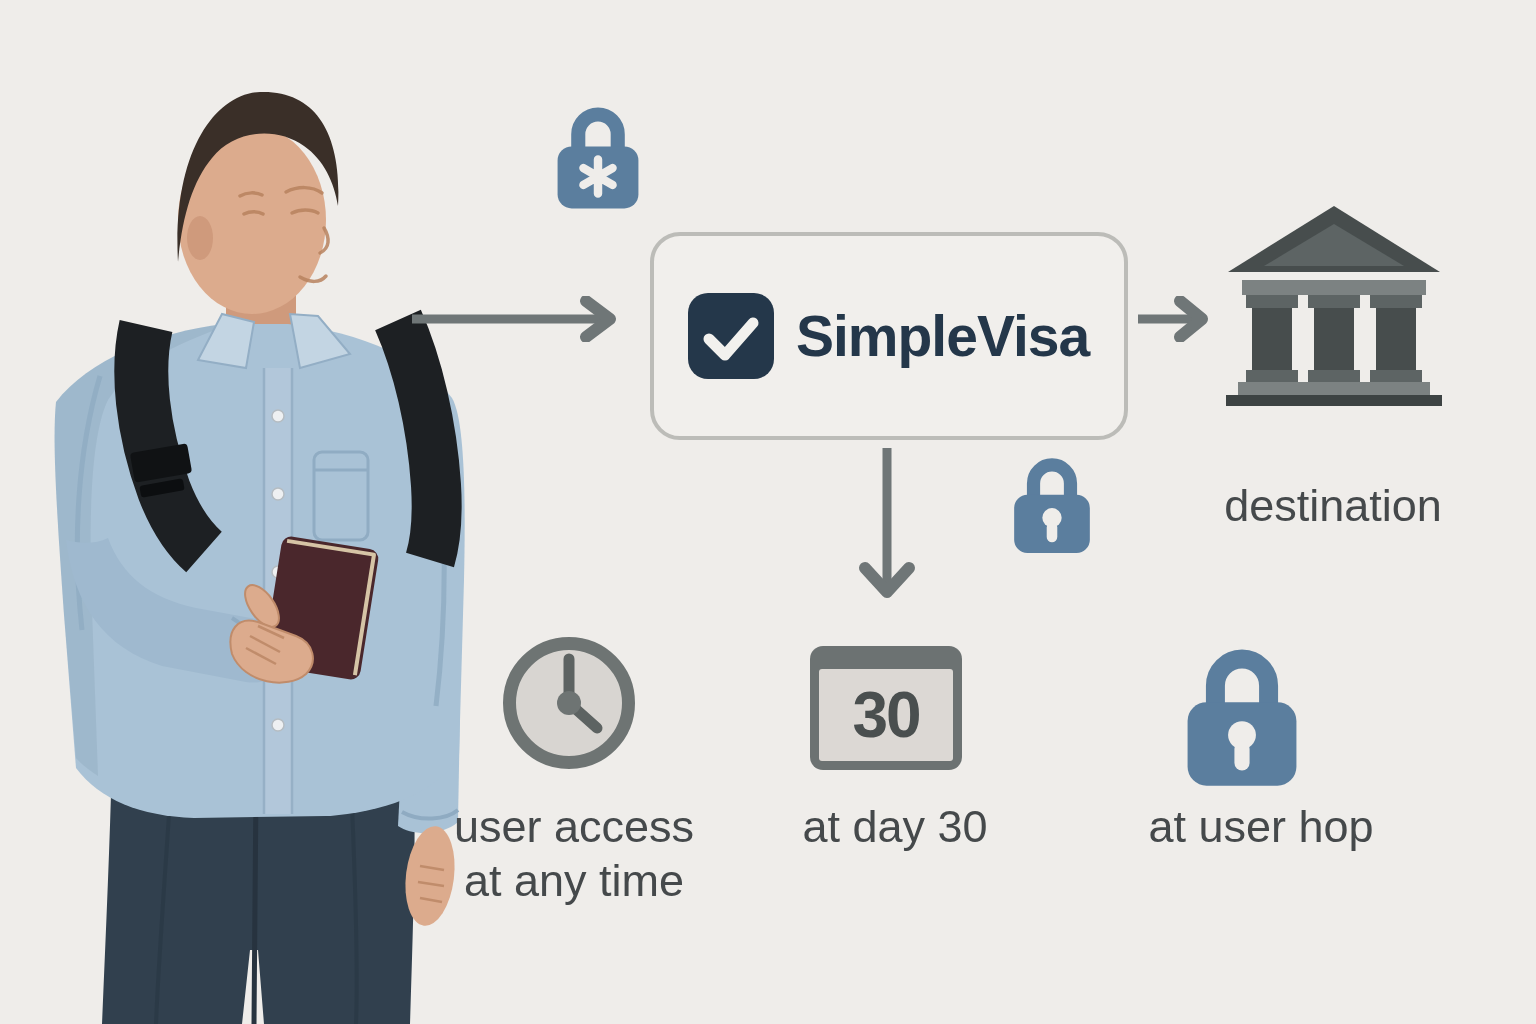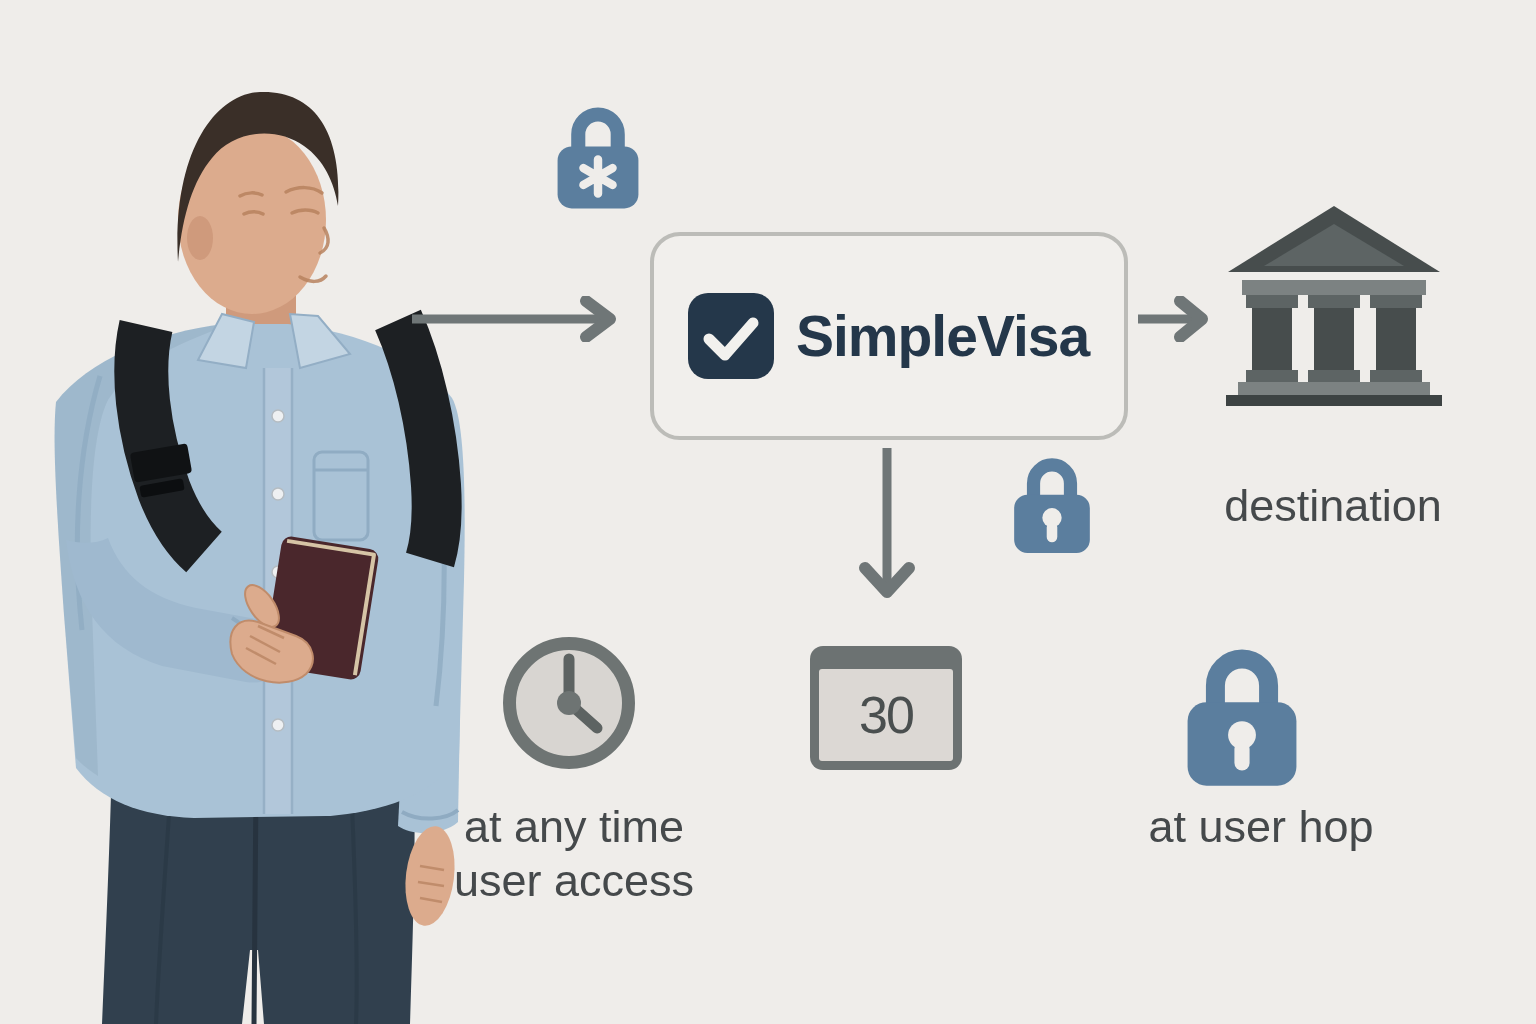--- a/index.html
+++ b/index.html
@@ -69,21 +69,21 @@
   .calendar{
     left:810px;top:646px;width:152px;height:124px;box-sizing:border-box;
     background:var(--calendar-frame,#6c7272);border-radius:13px;
     padding:23px 9px 9px 9px;
   }
   .calendar-face{
     width:100%;height:100%;background:var(--calendar-face,#dcd8d4);border-radius:3px;
     display:flex;align-items:center;justify-content:center;
   }
   .calendar-day{
-    font-size:52px;font-weight:400;color:var(--calendar-digit,#4a4f4f);
+    font-size:64px;font-weight:700;color:var(--calendar-digit,#4a4f4f);
     letter-spacing:-2px;line-height:1;
   }
 
   
   .label{color:var(--label,#45494b);font-size:45px;line-height:54px;font-weight:500;text-align:center;}
   .dest-label{left:1150px;top:432px;width:366px;margin-top:47px;}
   .feat-label{top:800px;width:340px;}
   .label-access{left:404px;}
   .label-deletion{left:725px;}
   .label-encryption{left:1091px;}
@@ -255,22 +255,23 @@
   </div>
 
   <svg class="abs lock lock-big" viewBox="0 0 100 128">
     <path class="shackle" d="M29 64 V44 a21 21 0 0 1 42 0 V64"></path>
     <rect class="body" x="7" y="57" width="86" height="66" rx="15"></rect>
     <circle class="cutout" cx="50" cy="83" r="11"></circle>
     <rect class="cutout" x="44" y="88" width="12" height="23" rx="6"></rect>
   </svg>
 
   <div class="abs label feat-label label-access">
+    <div>user access</div>
     <div>at any time</div>
-    <div>user access</div>
   </div>
   <div class="abs label feat-label label-deletion">
+    <div>at day 30</div>
   </div>
   <div class="abs label feat-label label-encryption">
     <div>at user hop</div>
   </div>
 
 </div>
 
 </body></html>

